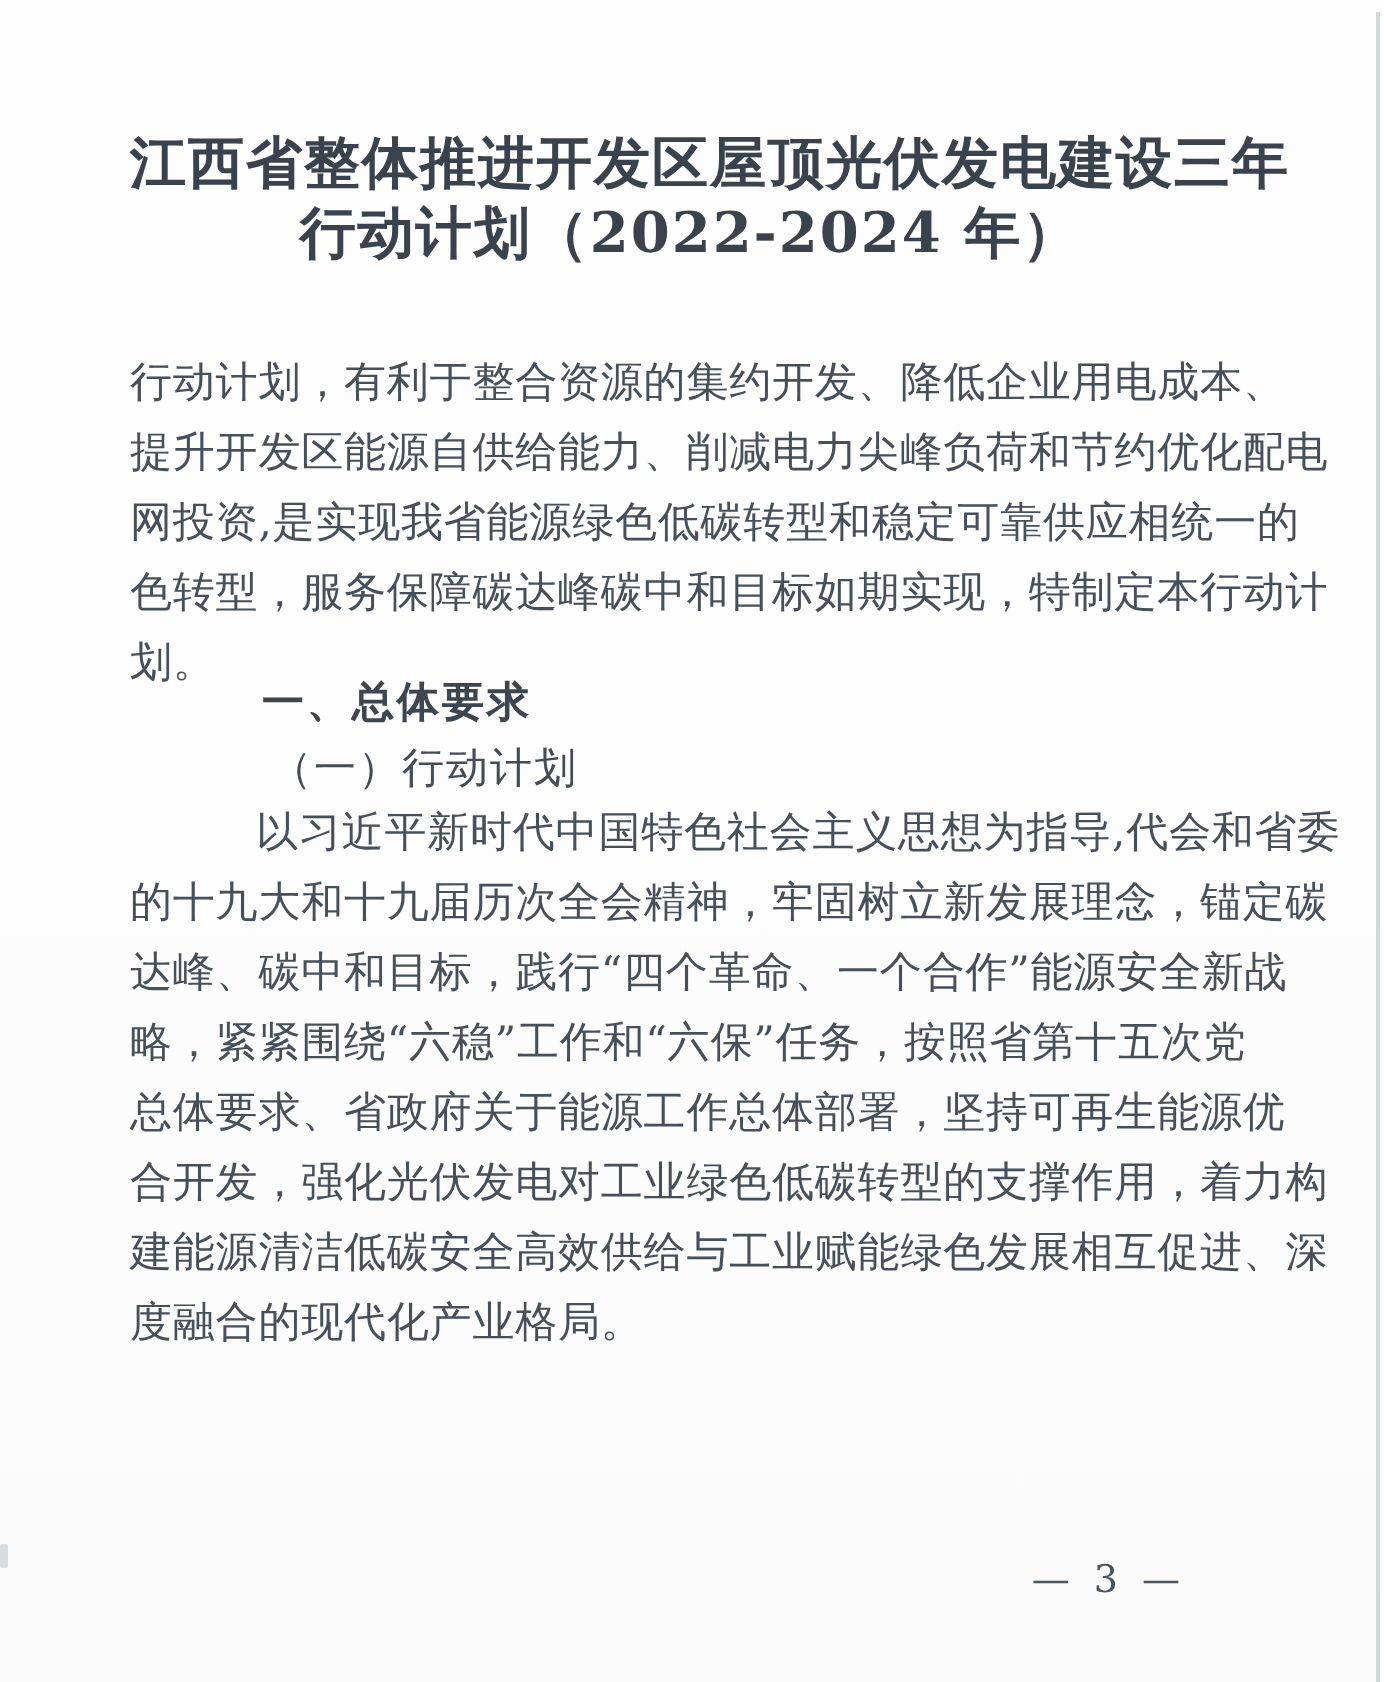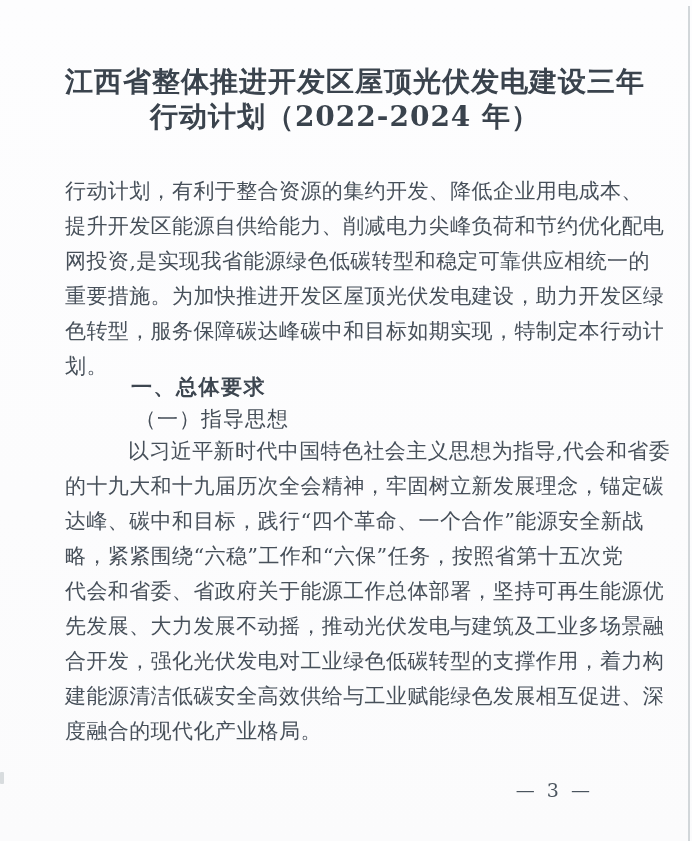--- a/index.html
+++ b/index.html
@@ -104,36 +104,34 @@
 
   <div class="content">
 
     <div class="title-line">江西省整体推进开发区屋顶光伏发电建设三年</div>
     <div class="title-line">行动计划（2022-2024 年）</div>
 
     <div class="para para-first">
       <div class="body-line">行动计划，有利于整合资源的集约开发、降低企业用电成本、</div>
       <div class="body-line">提升开发区能源自供给能力、削减电力尖峰负荷和节约优化配电</div>
       <div class="body-line">网投资,是实现我省能源绿色低碳转型和稳定可靠供应相统一的</div>
-      <div class="body-line">重要措施。为加快推进开发区屋顶光伏发电建设，助力开发区绿</div>
       <div class="body-line">色转型，服务保障碳达峰碳中和目标如期实现，特制定本行动计</div>
       <div class="body-line">划。</div>
     </div>
 
     <div class="section-heading">一、总体要求</div>
 
-    <div class="subsection-heading">（一）指导思想</div>
+    <div class="subsection-heading">（一）行动计划</div>
 
     <div class="para">
       <div class="body-line indent">以习近平新时代中国特色社会主义思想为指导,代会和省委</div>
       <div class="body-line">的十九大和十九届历次全会精神，牢固树立新发展理念，锚定碳</div>
       <div class="body-line">达峰、碳中和目标，践行“四个革命、一个合作”能源安全新战</div>
       <div class="body-line">略，紧紧围绕“六稳”工作和“六保”任务，按照省第十五次党</div>
-      <div class="body-line">代会和省委、省政府关于能源工作总体部署，坚持可再生能源优</div>
-      <div class="body-line">先发展、大力发展不动摇，推动光伏发电与建筑及工业多场景融</div>
+      <div class="body-line">总体要求、省政府关于能源工作总体部署，坚持可再生能源优</div>
       <div class="body-line">合开发，强化光伏发电对工业绿色低碳转型的支撑作用，着力构</div>
       <div class="body-line">建能源清洁低碳安全高效供给与工业赋能绿色发展相互促进、深</div>
       <div class="body-line">度融合的现代化产业格局。</div>
     </div>
 
   </div>
 
   <div class="page-number">— 3 —</div>
 
 </div>

